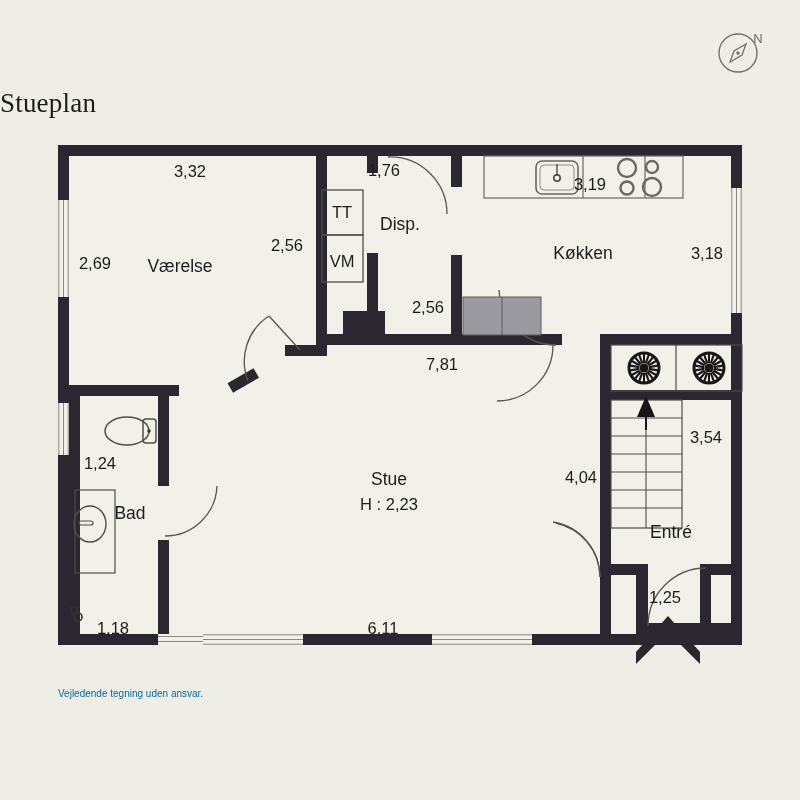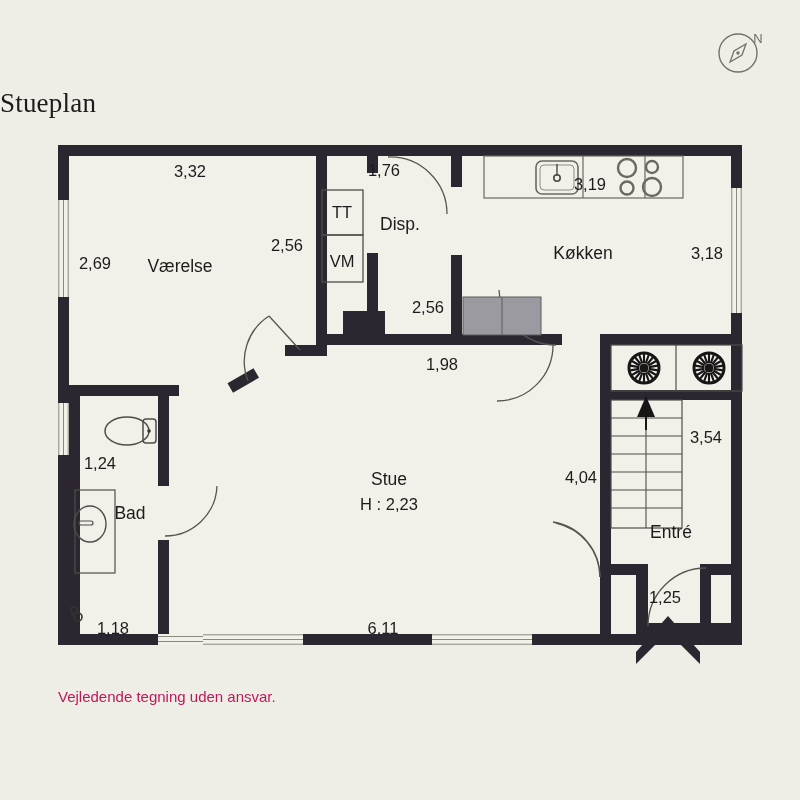--- a/index.html
+++ b/index.html
@@ -11,21 +11,21 @@
     position:relative;
   }
   #stage{position:absolute;inset:0;width:800px;height:800px;}
   svg#plan{position:absolute;left:0;top:0;width:800px;height:800px;display:block;}
   .ttl{
     position:absolute;left:0;top:88px;width:800px;text-align:left;
     font-size:27px;color:#1d1b1b;letter-spacing:0.2px;font-family:Liberation Serif, serif;
   }
   .disclaimer{
     position:absolute;left:58px;top:688px;
-    font-size:15px;color:#be185d;
+    font-size:10px;color:#0369a1;
   }
   .lbl{
     position:absolute;color:#1d1b1b;white-space:nowrap;
     transform:translate(-50%,-50%);
     font-size:16.5px;
   }
   .lbl.room{font-size:17.5px;}
   .north-n{
     position:absolute;font-size:13px;color:#6c6c68;
     transform:translate(-50%,-50%);
@@ -267,21 +267,21 @@
   <div class="lbl" style="left:342px;top:212px;">TT</div>
   <div class="lbl" style="left:342px;top:261px;">VM</div>
 
   <div class="lbl" style="left:190px;top:171px;">3,32</div>
   <div class="lbl" style="left:95px;top:263px;">2,69</div>
   <div class="lbl" style="left:287px;top:245px;">2,56</div>
   <div class="lbl" style="left:384px;top:170px;text-align:center;">1,76</div>
   <div class="lbl" style="left:428px;top:307px;">2,56</div>
   <div class="lbl" style="left:590px;top:184px;">3,19</div>
   <div class="lbl" style="left:707px;top:253px;">3,18</div>
-  <div class="lbl" style="left:442px;top:364px;">1,98</div>
+  <div class="lbl" style="left:442px;top:364px;">7,81</div>
   <div class="lbl" style="left:100px;top:463px;">1,24</div>
   <div class="lbl" style="left:113px;top:628px;">1,18</div>
   <div class="lbl" style="left:383px;top:628px;">6,11</div>
   <div class="lbl" style="left:581px;top:477px;text-align:center;">4,04</div>
   <div class="lbl" style="left:706px;top:437px;text-align:center;">3,54</div>
   <div class="lbl" style="left:665px;top:597px;">1,25</div>
 
 </div>
 
 </body></html>

